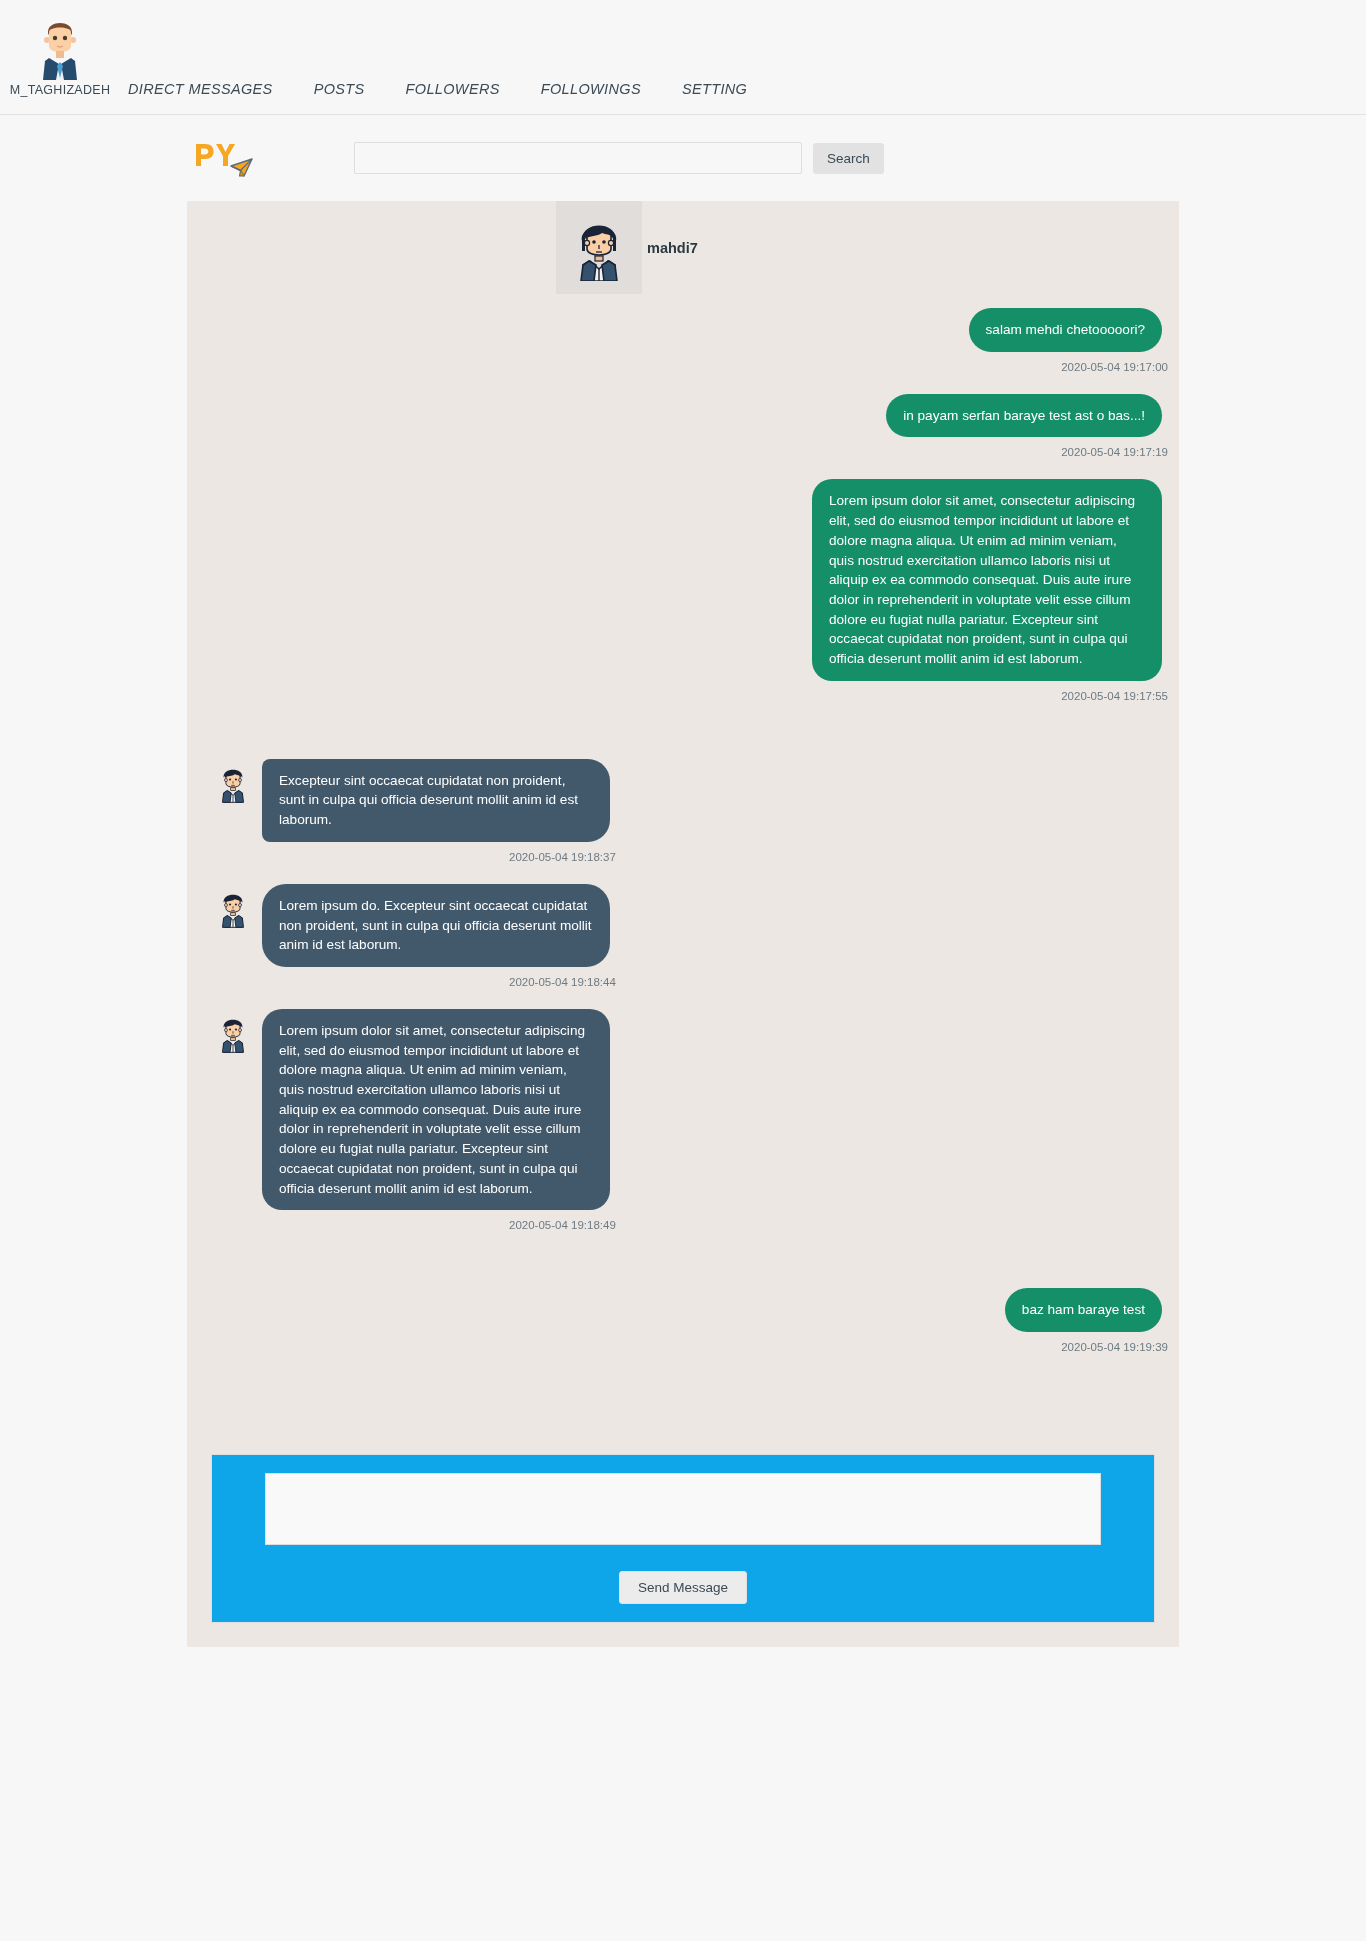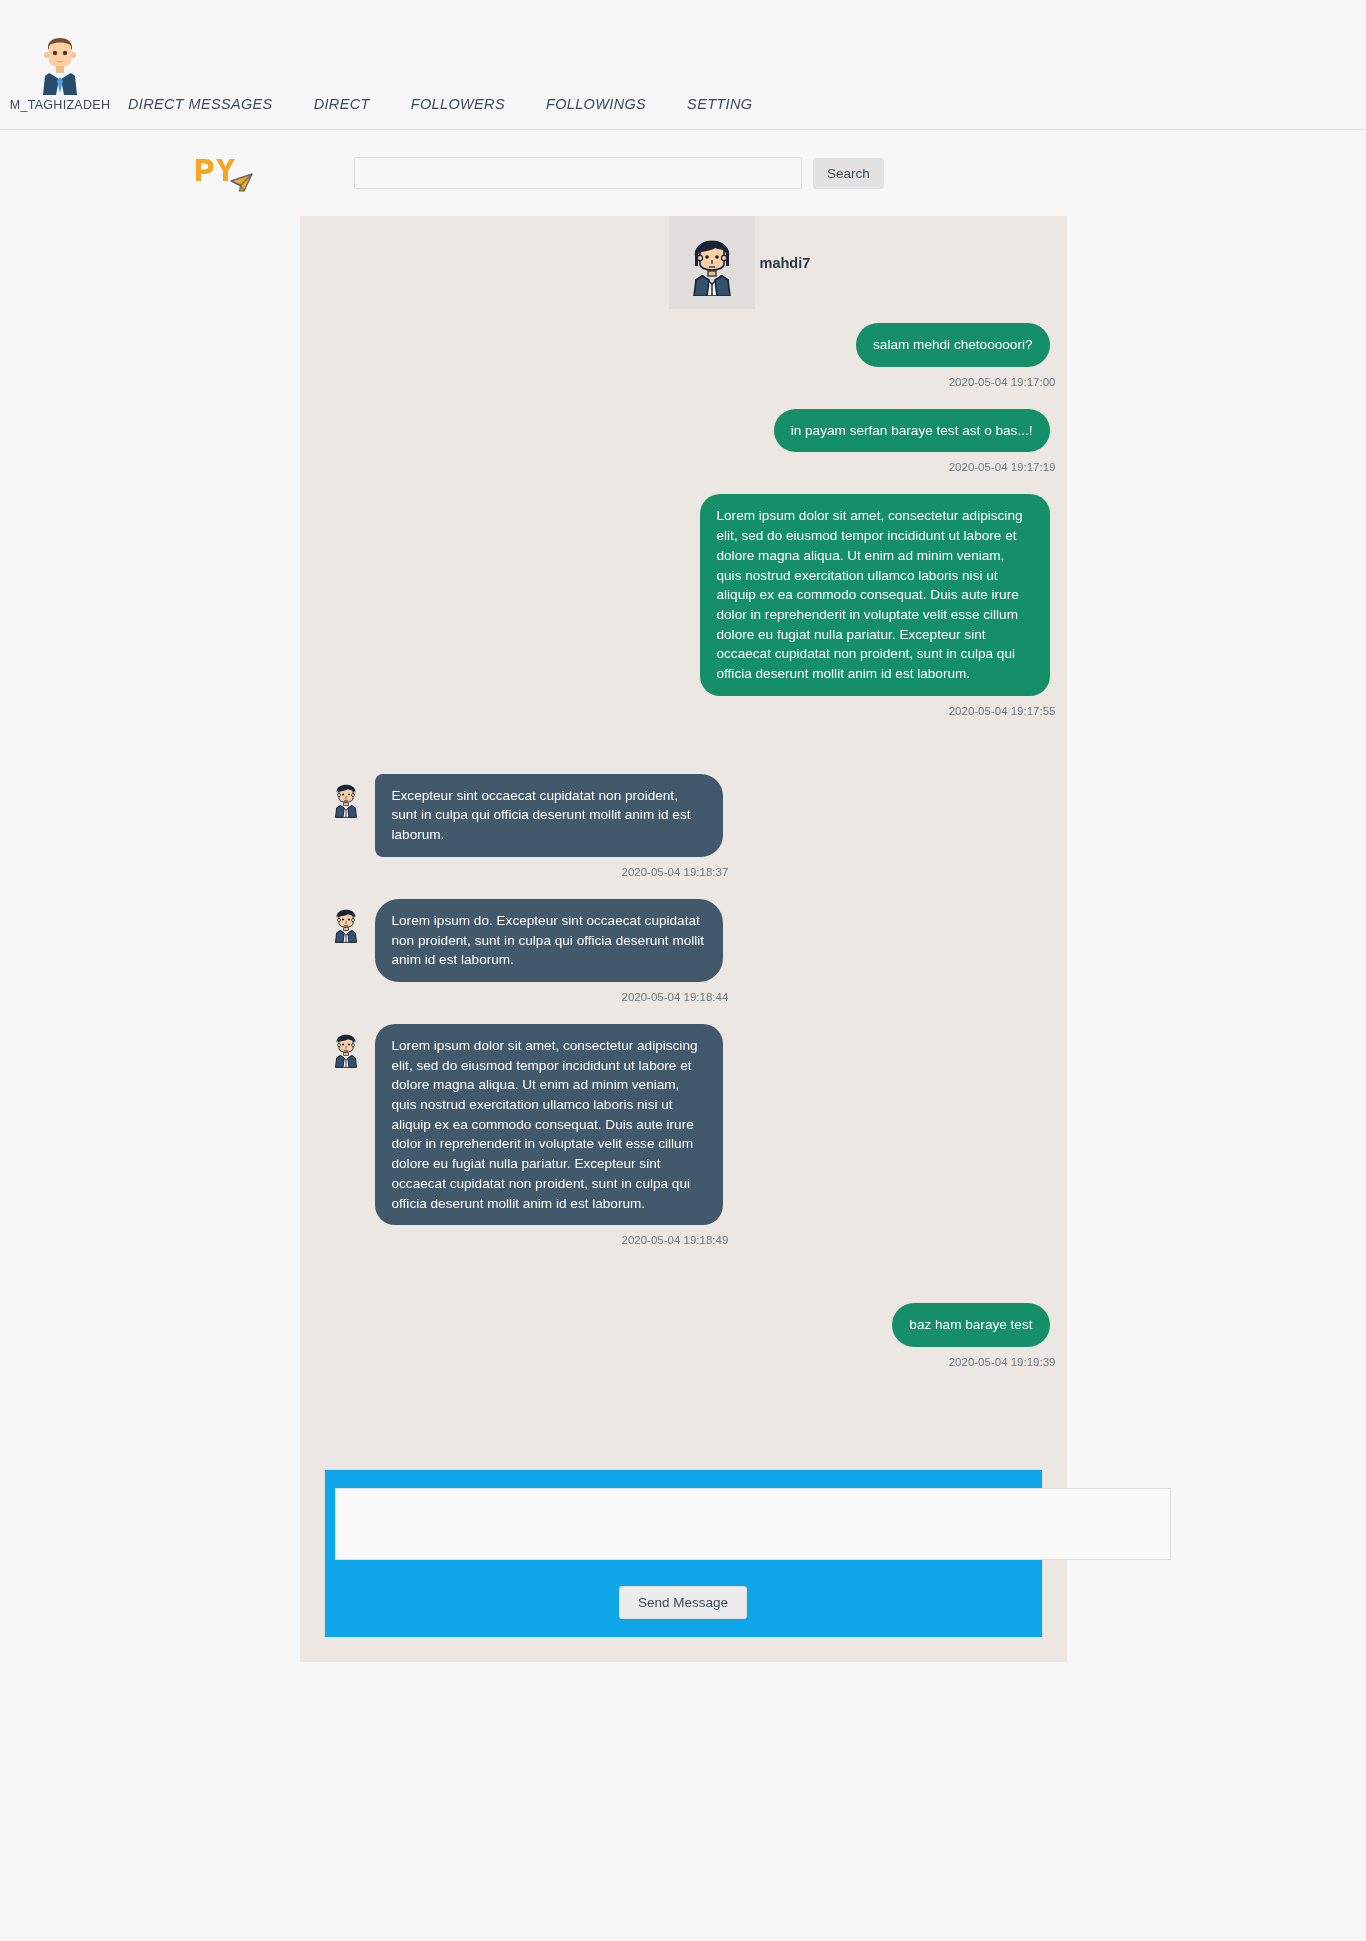--- a/index.html
+++ b/index.html
@@ -10,21 +10,21 @@
     background: #f7f7f7;
     font-family: "Liberation Sans", sans-serif;
     color: #2b3a42;
     -webkit-font-smoothing: antialiased;
   }
 
   
   .topnav {
     background: #f7f7f7;
     border-bottom: 1px solid #e2e2e2;
-    height: 130px;
+    height: 115px;
     display: flex;
     align-items: flex-end;
     padding: 0 0 0 0;
     position: relative;
   }
   .nav-inner {
     display: flex;
     align-items: flex-end;
     gap: 0;
     padding-left: 24px;
@@ -94,21 +94,21 @@
     border-radius: 3px;
     font-family: "Liberation Sans", sans-serif;
     font-size: 13.5px;
     color: #3b4a55;
     cursor: pointer;
   }
 
   
   .chat-panel {
     margin: 0 auto;
-    width: 767px;
+    width: 992px;
     background: #ece7e3;
     padding: 0 0 24px 0;
     min-height: 1335px;
     position: relative;
   }
 
   .chat-header {
     display: flex;
     align-items: center;
     padding-top: 0;
@@ -228,21 +228,21 @@
           <path d="M34 44 L38 47 L40 66 L27 66 L24 50 Z" fill="#274b6d"></path>
 
           <path d="M23 48 L20 52 L23 64 L26 52 Z" fill="#4a9fd4"></path>
         </svg>
       </span>
       <span class="brand-user-name">M_TAGHIZADEH</span>
     </div>
 
     <div class="nav-links">
       <a class="nav-link" href="#">DIRECT MESSAGES</a>
-      <a class="nav-link" href="#">DIRECT</a>
+      <a class="nav-link" href="#">POSTS</a>
       <a class="nav-link" href="#">FOLLOWERS</a>
       <a class="nav-link" href="#">FOLLOWINGS</a>
       <a class="nav-link" href="#">SETTING</a>
     </div>
 
   </div>
 </div>
 
 <div class="searchrow">
 

